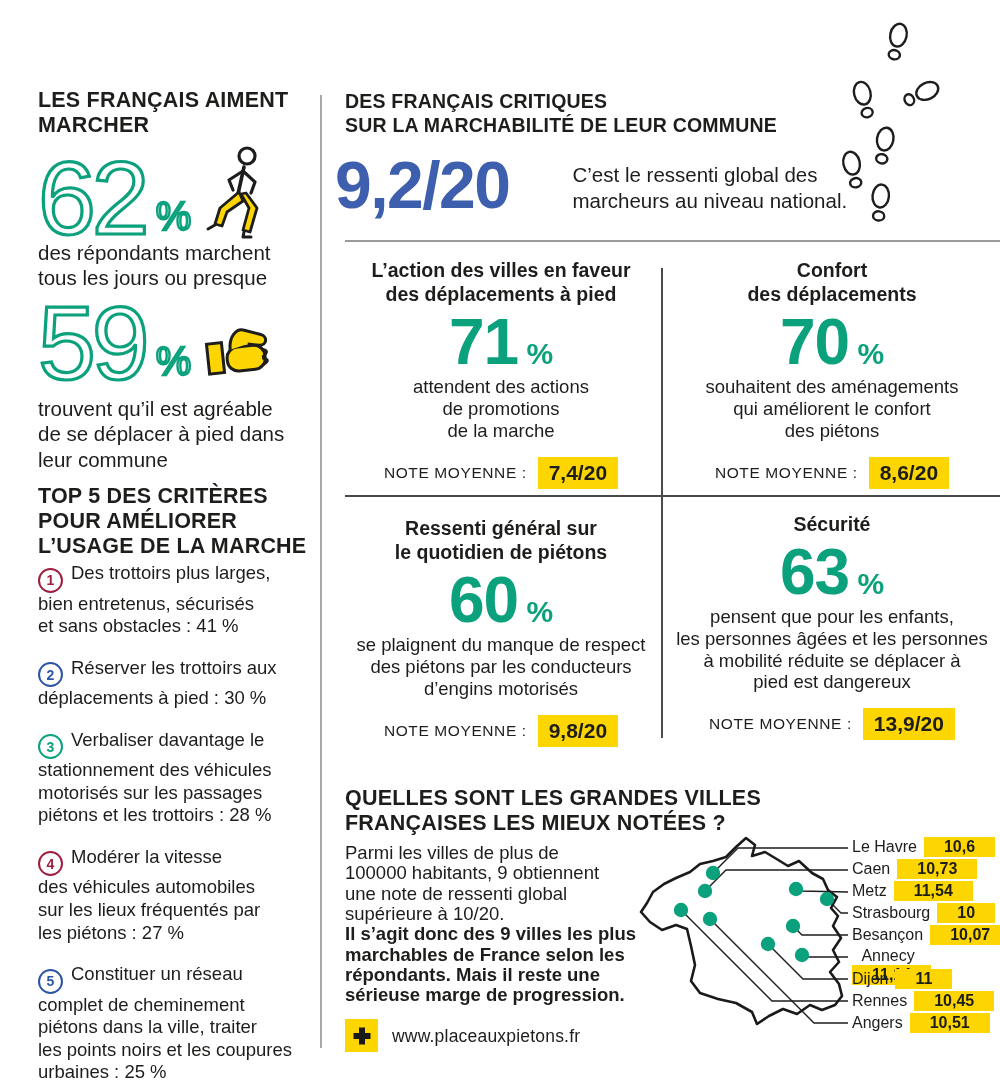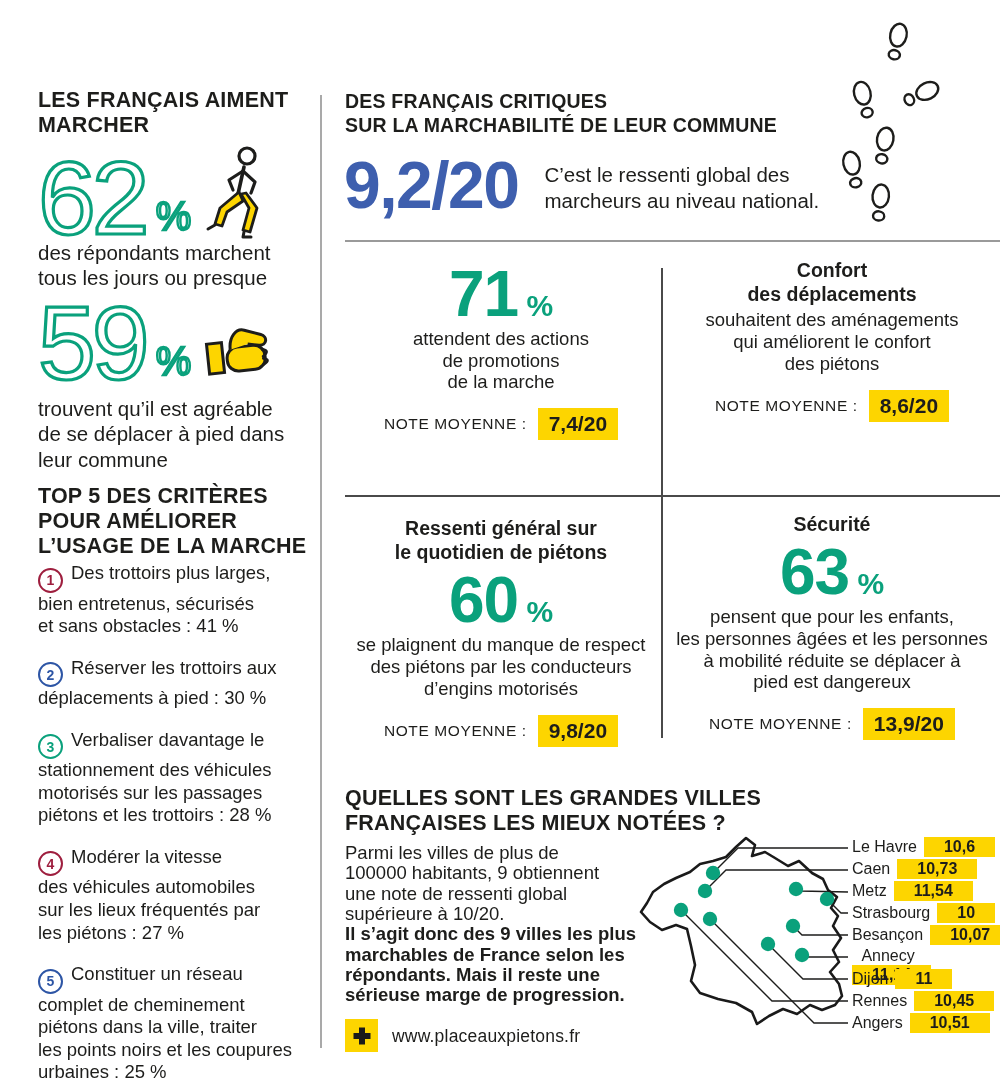--- a/index.html
+++ b/index.html
@@ -193,36 +193,38 @@
   <p class="item" style="margin:0 0 19px 0;">
     <span class="circle-num" style="border-color: rgb(158, 30, 62); color: rgb(158, 30, 62);">4</span><span>Modérer la vitesse<br>des véhicules automobiles<br>sur les lieux fréquentés par<br>les piétons : 27 %</span>
   </p>
   <p class="item" style="margin:0;">
     <span class="circle-num" style="border-color: rgb(45, 85, 165); color: rgb(45, 85, 165);">5</span><span>Constituer un réseau<br>complet de cheminement<br>piétons dans la ville, traiter<br>les points noirs et les coupures<br>urbaines : 25 %</span>
   </p>
 </div>
 
 <div class="abs h-sub" style="left:345px; top:90px; width:655px;">DES FRANÇAIS CRITIQUES<br>SUR LA MARCHABILITÉ DE LEUR COMMUNE</div>
 
-<div class="abs score-row" style="left:344px; top:152px;">
+<div class="abs score-row" style="left:335px; top:152px;gap:37px;">
   <span class="score-num">9,2/20</span>
   <span class="score-caption">C’est le ressenti global des<br>marcheurs au niveau national.</span>
 </div>
 
 <div class="abs q" style="left:345px; top:258px; width:312px;">
+  <div class="q-title">L’action des villes en faveur<br>des déplacements à pied</div>
   <div class="q-pct"><span class="q-num">71</span><span class="q-unit"> %</span></div>
   <div class="q-caption">attendent des actions<br>de promotions<br>de la marche</div>
   <div class="q-note">
     <span class="q-note-label">NOTE MOYENNE :</span>
     <span class="q-score">7,4/20</span>
   </div>
 </div>
 
 <div class="abs q" style="left:664px; top:258px; width:336px;">
   <div class="q-title">Confort<br>des déplacements</div>
+  <div class="q-pct"><span class="q-num">70</span><span class="q-unit"> %</span></div>
   <div class="q-caption">souhaitent des aménagements<br>qui améliorent le confort<br>des piétons</div>
   <div class="q-note">
     <span class="q-note-label">NOTE MOYENNE :</span>
     <span class="q-score">8,6/20</span>
   </div>
 </div>
 
 <div class="abs q" style="left:345px; top:516px; width:312px;">
   <div class="q-title">Ressenti général sur<br>le quotidien de piétons</div>
   <div class="q-pct"><span class="q-num">60</span><span class="q-unit"> %</span></div>

